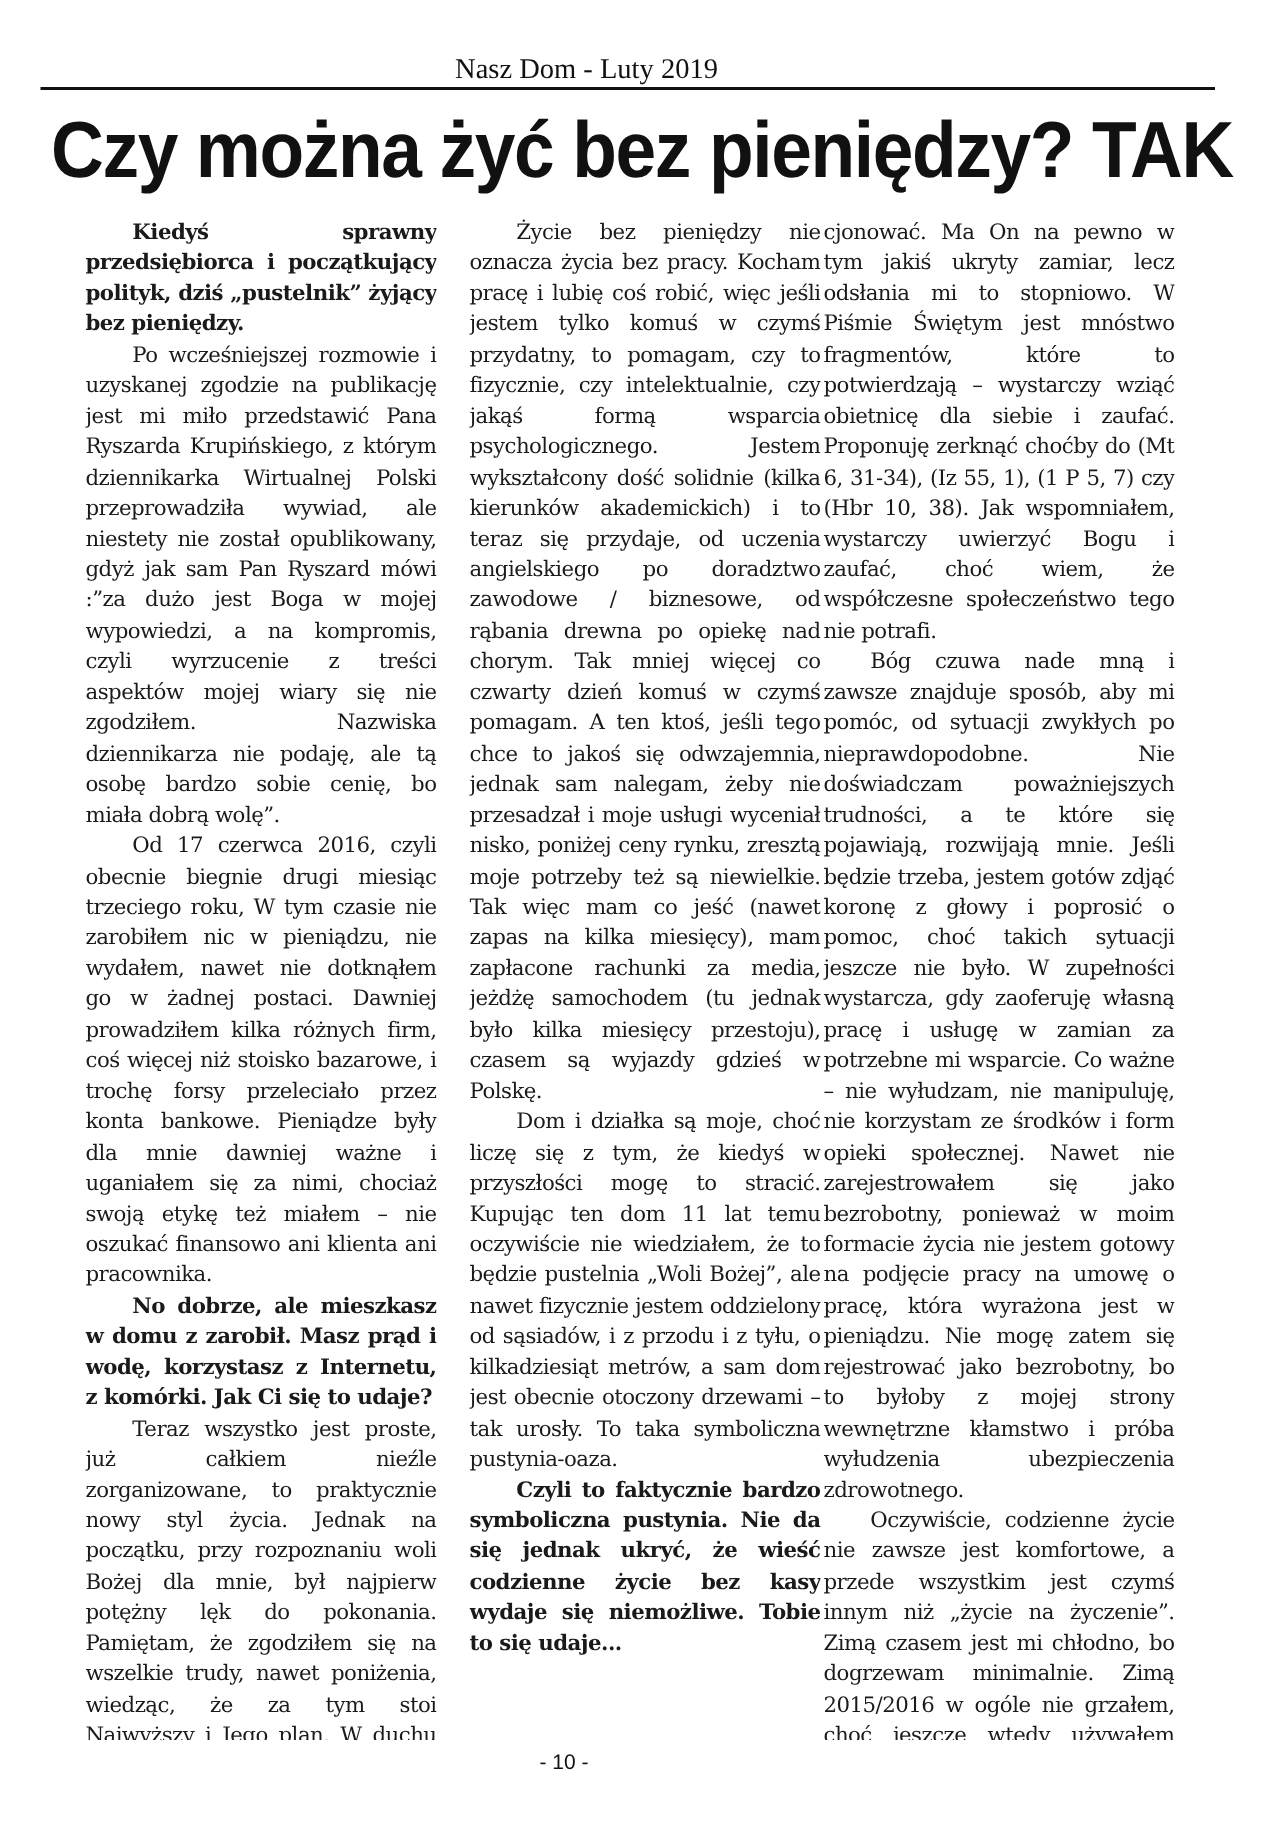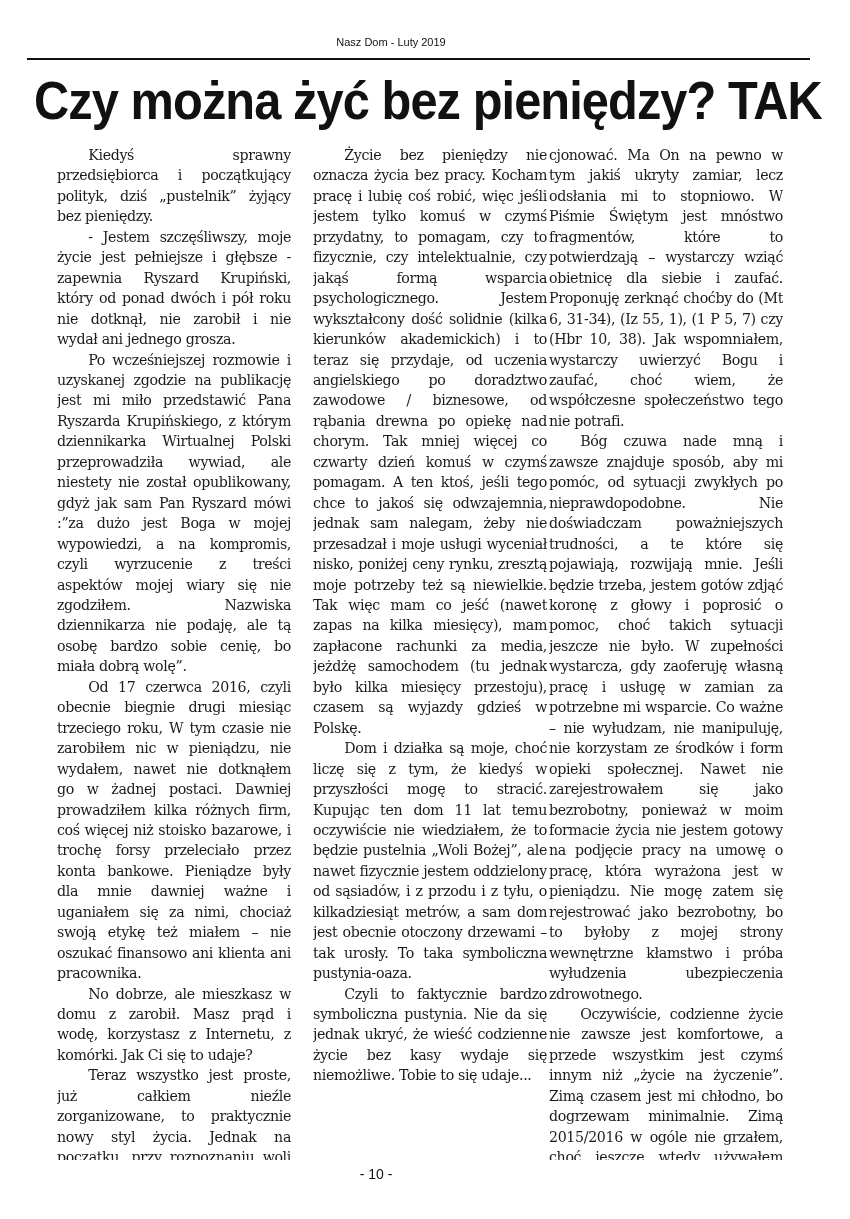--- a/index.html
+++ b/index.html
@@ -1,55 +1,54 @@
 <!DOCTYPE html>
 <html><head>
 <meta charset="utf-8">
 <style>
   html, body { margin: 0; padding: 0; background: #ffffff; }
   body { width: 850px; height: 1219px; position: relative; overflow: hidden; color: #1a1a1a; }
   .header {
     position: absolute; top: 36px; left: 0; width: 782px; text-align: center;
-    font-family: Liberation Sans, sans-serif; font-size: 11px; color: #111;
+    font-family: Liberation Serif, serif; font-size: 19px; color: #111;
   }
   .rule { position: absolute; top: 58px; left: 27px; width: 783px; height: 2px; background: #111; }
   .title {
     position: absolute; top: 66px; left: 0; width: 850px; text-align: center;
     font-family: "Liberation Sans", sans-serif; font-weight: bold; font-size: 53px;
     letter-spacing: -1px; color: #111; transform: scaleX(0.92); transform-origin: center;
     white-space: nowrap; line-height: 70px;
   }
   .cols { position: absolute; top: 145px; left: 57px; width: 753px; height: 1015px; }
   .col {
     position: absolute; top: 0; width: 234px; height: 1015px; overflow: hidden;
     font-family: "DejaVu Serif", serif; font-size: 14.2px; line-height: 20.45px;
     text-align: justify; hyphens: manual; color: #1a1a1a; letter-spacing: -0.35px;
   }
   .col1 { left: 0; }
   .col2 { left: 256px; }
   .col3 { left: 492px; }
   .col p { margin: 0; text-indent: 2.2em; }
   .col p.noindent { text-indent: 0; }
-  .col p.q { font-weight: normal; }
+  .col p.q { font-weight: bold; }
   .pageno {
     position: absolute; top: 1166px; left: 0; width: 752px; text-align: center;
     font-family: "Liberation Sans", sans-serif; font-size: 14px; color: #111;
   }
 </style>
 </head>
 <body>
 
 <div class="header">Nasz Dom - Luty 2019</div>
 <div class="rule"></div>
 <div class="title">Czy można żyć bez pieniędzy? TAK</div>
 
 <div class="cols">
   <div class="col col1">
       <p class="q">Kiedyś sprawny przedsiębiorca i początkujący polityk, dziś „pustelnik” żyjący bez pieniędzy.</p>
-      <p class="q">- Jestem szczęśliwszy, moje życie jest pełniejsze i głębsze - zapewnia Ryszard Krupiński, który od ponad dwóch i pół roku nie dotknął, nie zarobił i nie wydał ani jednego grosza.</p>
       <p>Po wcześniejszej rozmowie i uzyskanej zgodzie na publikację jest mi miło przedstawić Pana Ryszarda Krupińskiego, z którym dziennikarka Wirtualnej Polski przeprowadziła wywiad, ale niestety nie został opublikowany, gdyż jak sam Pan Ryszard mówi :”za dużo jest Boga w mojej wypowiedzi, a na kompromis, czyli wyrzucenie z treści aspektów mojej wiary się nie zgodziłem. Nazwiska dziennikarza nie podaję, ale tą osobę bardzo sobie cenię, bo miała dobrą wolę”.</p>
       <p>Od 17 czerwca 2016, czyli obecnie biegnie drugi miesiąc trzeciego roku, W tym czasie nie zarobiłem nic w pieniądzu, nie wydałem, nawet nie dotknąłem go w żadnej postaci. Dawniej prowadziłem kilka różnych firm, coś więcej niż stoisko bazarowe, i trochę forsy przeleciało przez konta bankowe. Pieniądze były dla mnie dawniej ważne i uganiałem się za nimi, chociaż swoją etykę też miałem – nie oszukać finansowo ani klienta ani pracownika.</p>
       <p class="q">No dobrze, ale mieszkasz w domu z zarobił. Masz prąd i wodę, korzystasz z Internetu, z komórki. Jak Ci się to udaje?</p>
       <p>Teraz wszystko jest proste, już całkiem nieźle zorganizowane, to praktycznie nowy styl życia. Jednak na początku, przy rozpoznaniu woli Bożej dla mnie, był najpierw potężny lęk do pokonania. Pamiętam, że zgodziłem się na wszelkie trudy, nawet poniżenia, wiedząc, że za tym stoi Najwyższy i Jego plan. W duchu miałem pewność, ale mimo to poddałem się jeszcze dość drobiazgowej weryfikacji psychologicznej i teolo-</p>
     </div>
   <div class="col col2">
       <p>Życie bez pieniędzy nie oznacza życia bez pracy. Kocham pracę i lubię coś robić, więc jeśli jestem tylko komuś w czymś przydatny, to pomagam, czy to fizycznie, czy intelektualnie, czy jakąś formą wsparcia psychologicznego. Jestem wykształcony dość solidnie (kilka kierunków akademickich) i to teraz się przydaje, od uczenia angielskiego po doradztwo zawodowe / biznesowe, od rąbania drewna po opiekę nad chorym. Tak mniej więcej co czwarty dzień komuś w czymś pomagam. A ten ktoś, jeśli tego chce to jakoś się odwzajemnia, jednak sam nalegam, żeby nie przesadzał i moje usługi wyceniał nisko, poniżej ceny rynku, zresztą moje potrzeby też są niewielkie. Tak więc mam co jeść (nawet zapas na kilka miesięcy), mam zapłacone rachunki za media, jeżdżę samochodem (tu jednak było kilka miesięcy przestoju), czasem są wyjazdy gdzieś w Polskę.</p>
       <p>Dom i działka są moje, choć liczę się z tym, że kiedyś w przyszłości mogę to stracić. Kupując ten dom 11 lat temu oczywiście nie wiedziałem, że to będzie pustelnia „Woli Bożej”, ale nawet fizycznie jestem oddzielony od sąsiadów, i z przodu i z tyłu, o kilkadziesiąt metrów, a sam dom jest obecnie otoczony drzewami – tak urosły. To taka symboliczna pustynia-oaza.</p>
       <p class="q">Czyli to faktycznie bardzo symboliczna pustynia. Nie da się jednak ukryć, że wieść codzienne życie bez kasy wydaje się niemożliwe. Tobie to się udaje...</p>
     </div>

